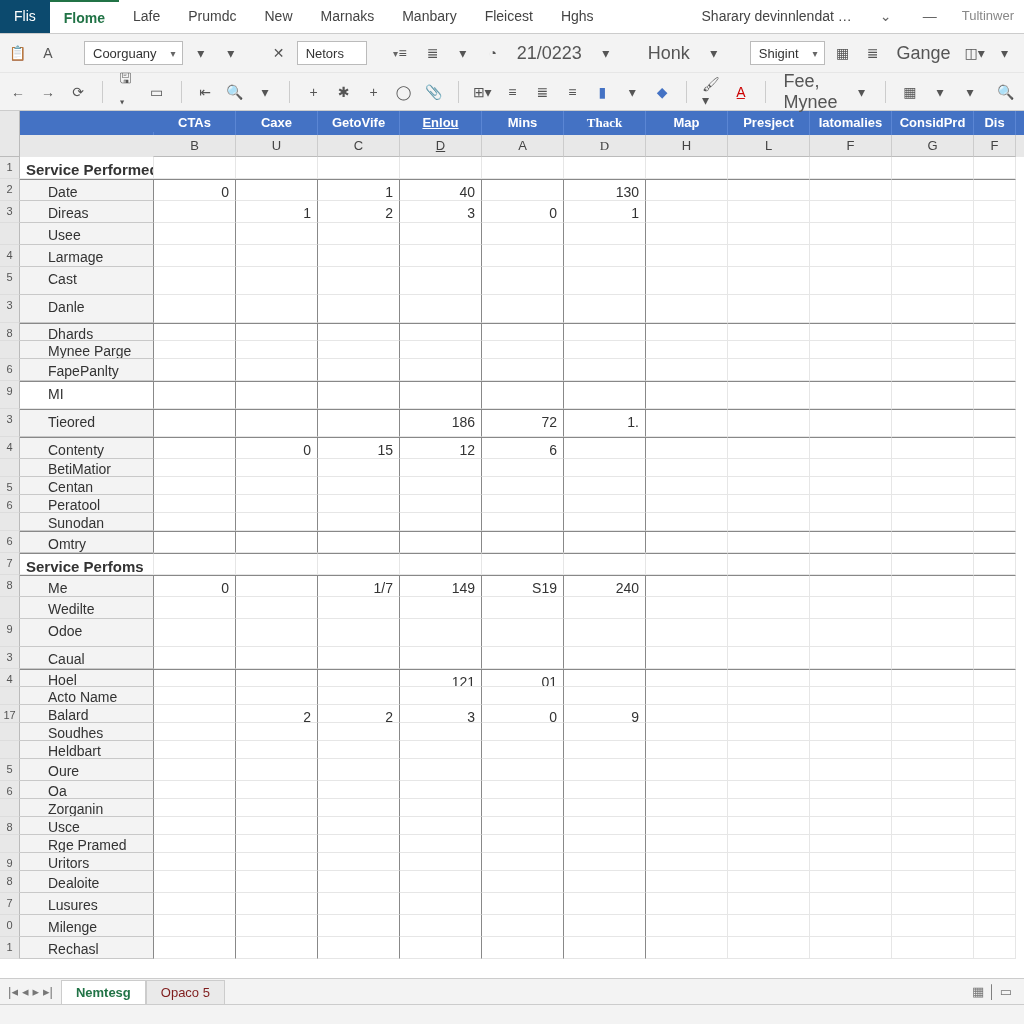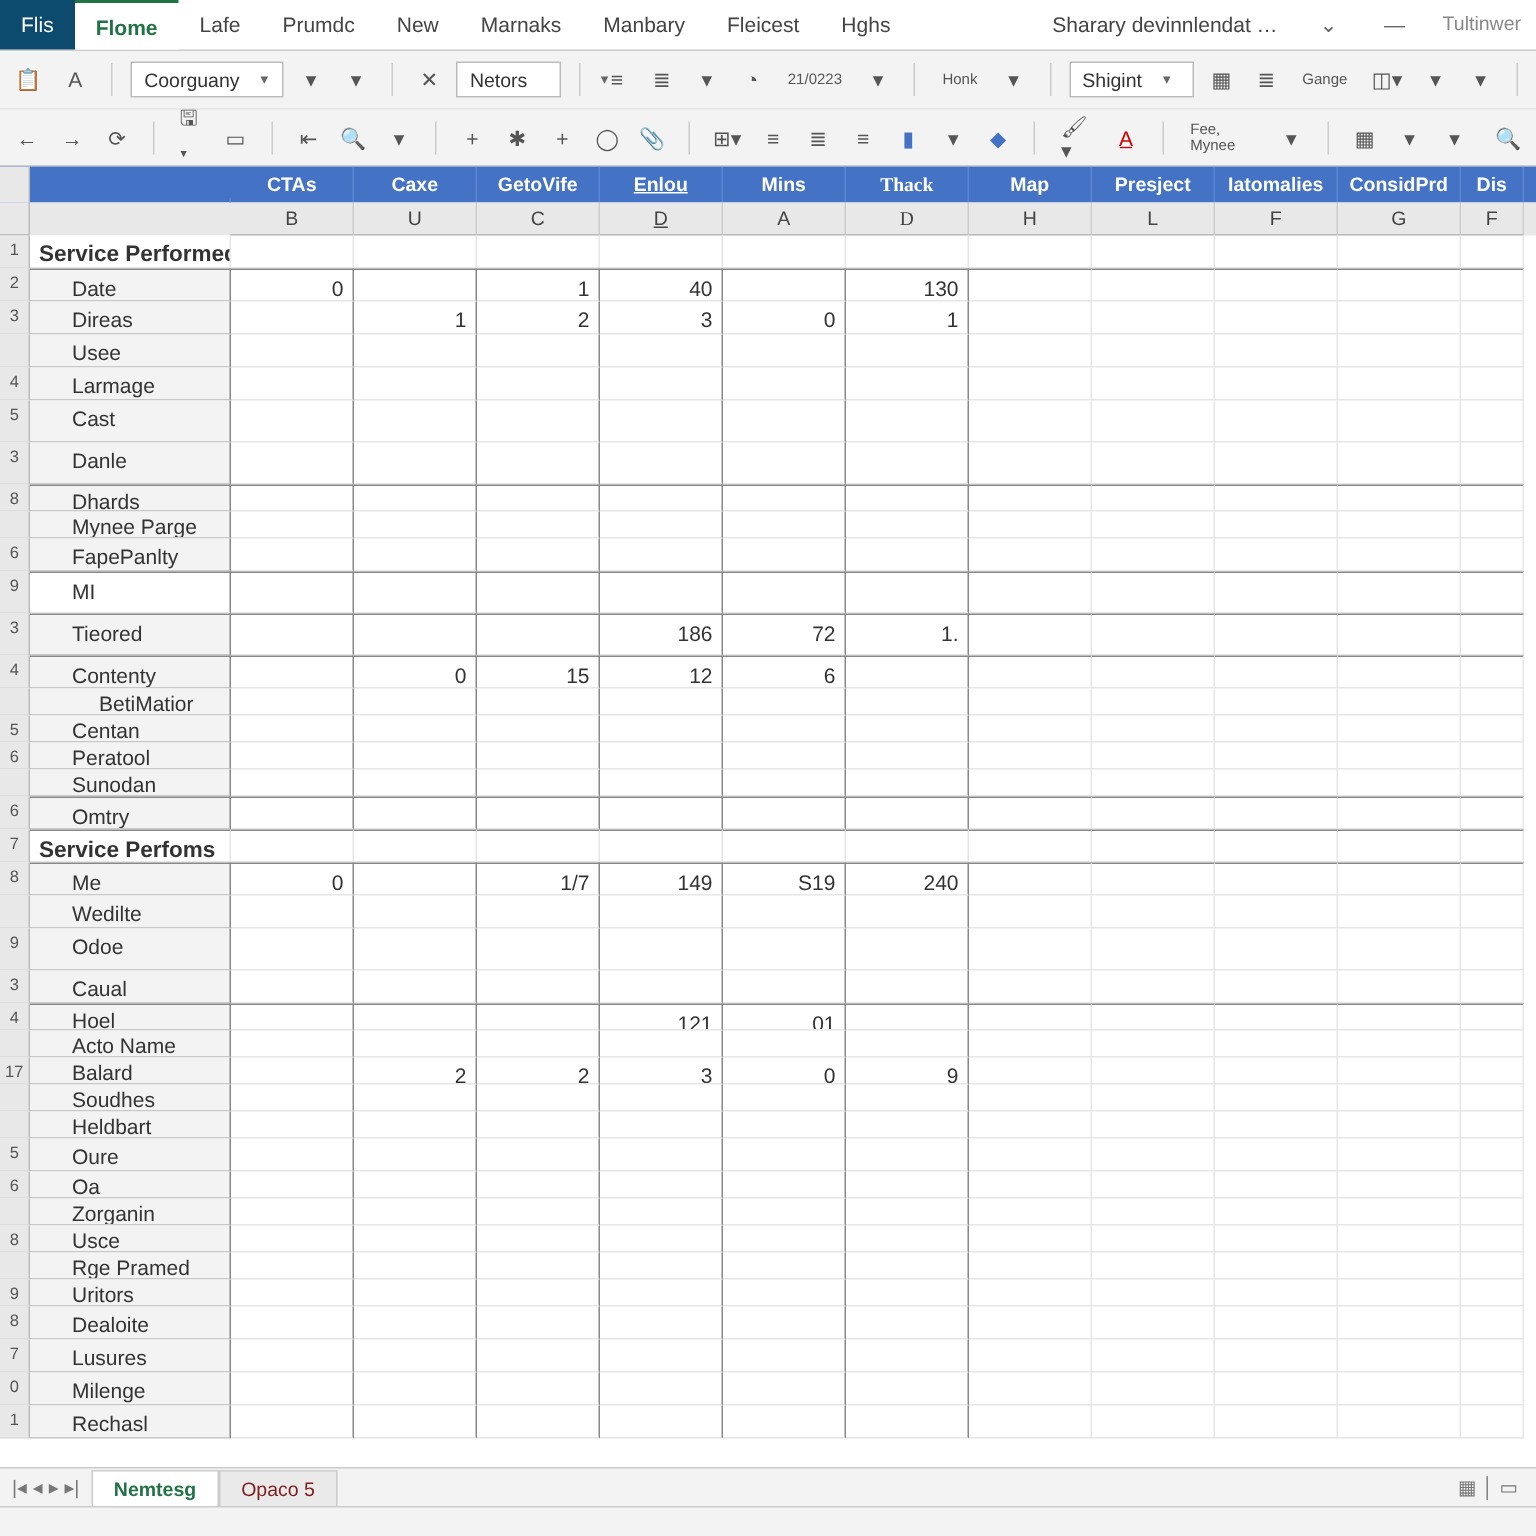--- a/index.html
+++ b/index.html
@@ -16,21 +16,21 @@
 
   
   .ribbon { background: #f3f3f3; border-bottom: 1px solid #ccc; }
   .ribbon-row { display: flex; align-items: center; height: 38px; padding: 0 6px; gap: 6px; }
   .ribbon-row.second { border-top: 1px solid #e6e6e6; }
   .ribbon .btn { display: inline-flex; align-items: center; justify-content: center; min-width: 24px; height: 24px; padding: 0 4px; color: #555; font-size: 14px; cursor: pointer; border: 1px solid transparent; border-radius: 2px; }
   .ribbon .sep { width: 1px; height: 22px; background: #ccc; margin: 0 6px; }
   .fontbox { display: flex; align-items: center; border: 1px solid #bbb; background: #fff; height: 24px; font-size: 13px; }
   .fontbox span { padding: 0 8px; white-space: nowrap; }
   .fontbox .dd { padding: 0 6px; color: #666; font-size: 10px; }
-  .rt { color: #555; font-size: 10px; padding: 0 6px; }
+  .rt { color: #555; font-size: 18px; padding: 0 6px; }
 
   
   .header-tabs { display: flex; height: 24px; background: #4472c4; color: #fff; font-size: 13px; align-items: stretch; overflow: hidden; }
   .header-tabs .rowhead { width: 20px; background: #e8e8e8; border-right: 1px solid #bbb; }
   .header-tabs .ht { flex: 0 0 auto; padding: 4px 0; text-align: center; border-right: 1px solid #5b86d4; font-weight: 600; }
   .hw0 { width: 134px; margin-top: 21px; } .hw1 { width: 82px; } .hw2 { width: 82px; }
   .hw3 { width: 82px; } .hw4 { width: 82px; text-decoration: underline; } .hw5 { width: 82px; }
   .hw6 { width: 82px; font-family: Liberation Serif, serif; } .hw7 { width: 82px; } .hw8 { width: 82px; }
   .hw9 { width: 82px; } .hw10 { width: 82px; } .hw11 { width: 42px; }
 
@@ -89,21 +89,21 @@
   <div class="wincontrol">⌄</div>
   <div class="wincontrol">—</div>
   <div class="brand">Tultinwer</div>
 </div>
 
 <div class="ribbon">
   <div class="ribbon-row">
     <span class="btn">📋</span>
     <span class="btn">A</span>
     <span class="sep"></span>
-    <div class="fontbox" style="width:110px;">
+    <div class="fontbox" style="width:110px;justify-content:flex-end;">
       <span>Coorguany</span>
       <span class="dd">▾</span>
     </div>
     <span class="btn">▾</span>
     <span class="btn">▾</span>
     <span class="sep"></span>
     <span class="btn">✕</span>
     <div class="fontbox" style="width:70px;gap:35px;">
       <span>Netors</span>
       <span class="dd">▾</span>
@@ -393,21 +393,21 @@
       <div class="cell c3 colEdgeD numcell">15</div>
       <div class="cell c4 colEdgeE numcell">12</div>
       <div class="cell c5 colEdgeE numcell">6</div>
       <div class="cell c6 colEdgeF"></div>
       <div class="cell c7"></div>
       <div class="cell c8"></div>
       <div class="cell c9"></div>
       <div class="cell c10"></div>
       <div class="cell c11"></div>
     </div>
-    <div class="grow" style="height: 18px; text-align: center;">
+    <div class="grow" style="height: 18px;">
       <div class="rn"></div>
       <div class="cell c0 hdrA multi colEdgeA">BetiMatior</div>
       <div class="cell c1 colEdgeB"></div>
       <div class="cell c2 colEdgeC"></div>
       <div class="cell c3 colEdgeD"></div>
       <div class="cell c4 colEdgeE"></div>
       <div class="cell c5 colEdgeE"></div>
       <div class="cell c6 colEdgeF"></div>
       <div class="cell c7"></div>
       <div class="cell c8"></div>

